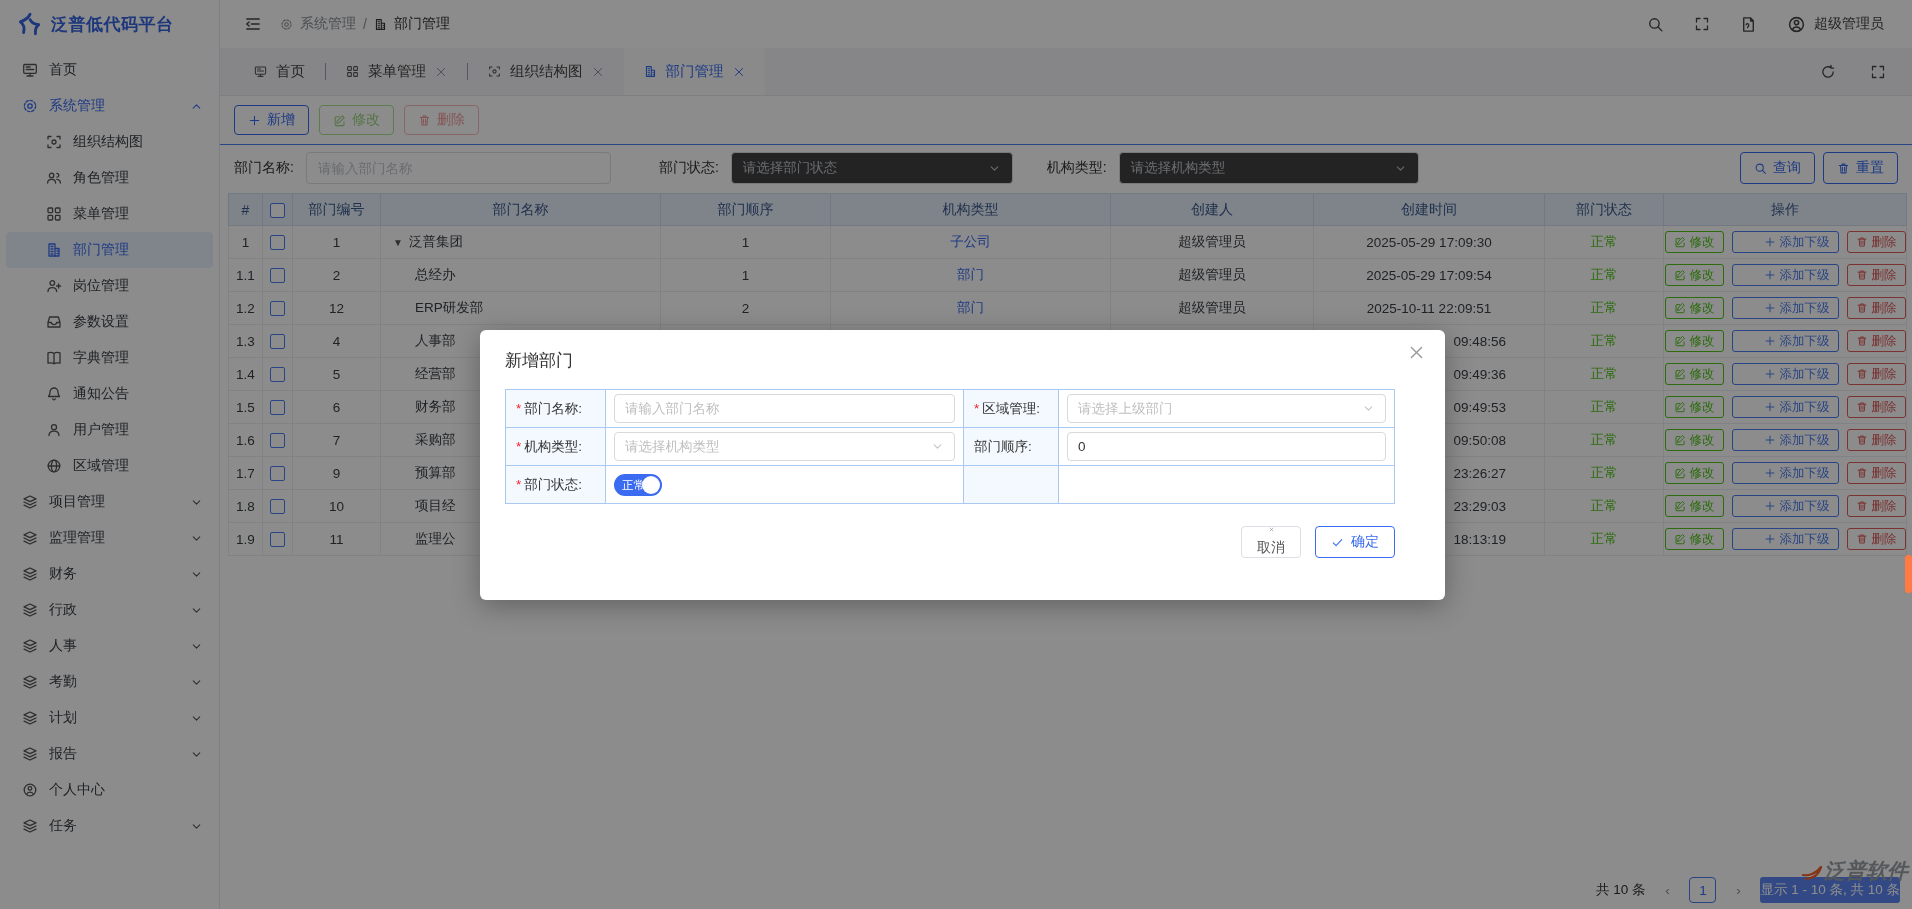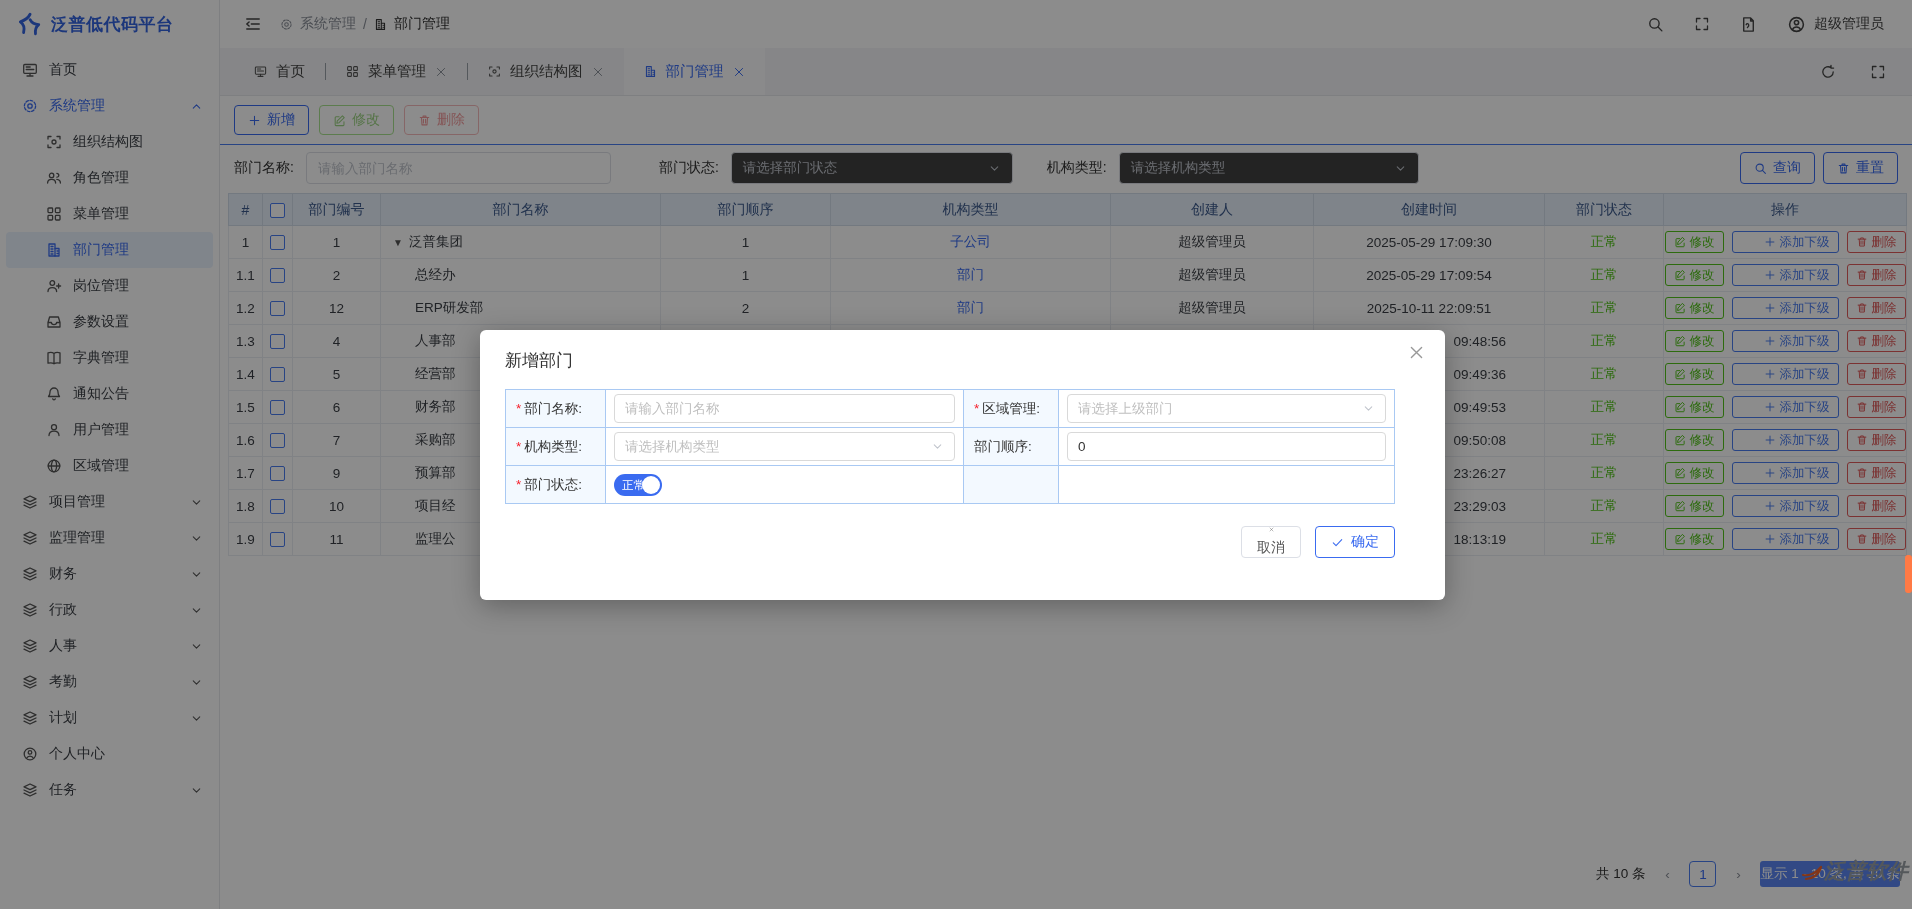--- a/index.html
+++ b/index.html
@@ -66,21 +66,21 @@
   .link { color:#3a6bf0; cursor:pointer; }
   .ok { color:#52c41a; }
   .ops { display:flex; gap:8px; justify-content:center; align-items:center; }
   .sbtn { display:flex; align-items:center; gap:4px; height:22px; padding:0 8px; border-radius:3px; background:#fff; font-size:12.5px; cursor:pointer; }
   .sbtn.g { border:1px solid #52c41a; color:#52c41a; }
   .sbtn.b { border:1px solid #4a7cf0; color:#4a7cf0;padding-left:31px; }
   .sbtn.r { border:1px solid #e05b5b; color:#e05b5b; }
   td.tpart { text-align:right; padding-right:38px; }
 
   
-  .pager { position:absolute; right:12px; bottom:22px; display:flex; align-items:center; gap:10px; font-size:13.5px; color:#333; }
+  .pager { position:absolute; right:12px; bottom:6px; display:flex; align-items:center; gap:10px; font-size:13.5px; color:#333; }
   .pgbtn { width:24px; height:26px; display:flex; align-items:center; justify-content:center; color:#8a8f98; cursor:pointer; }
   .pgnum { min-width:27px; height:26px; display:flex; align-items:center; justify-content:center; border:1px solid #4a7cf0; color:#3a6bf0; border-radius:4px; background:#fff; cursor:pointer; }
   .pgsum { background:#5b86f2; color:#fff; padding:4px 0; border-radius:3px; }
 
   .watermark { position:absolute; right:4px; bottom:24px; display:flex; align-items:center; gap:0; color:#9aa0a6; font-size:21px; font-weight:bold; font-style:italic; z-index:2; }
 
   
   .mask { position:absolute; inset:0; background:rgba(0,0,0,.45); z-index:50; }
   .modal { position:absolute; left:480px; top:330px; width:965px; height:270px; background:#fff; border-radius:6px; box-shadow:0 6px 28px rgba(0,0,0,.3); z-index:60; }
   .m-title { padding:19px 0 0 25px; font-size:17px; color:#333; }
@@ -398,20 +398,33 @@
           </svg>
         </span>
       </div>
     <div class="mi">
         <span>
           <svg class="ic">
             <use href="#i-layers"></use>
           </svg>
         </span>
         <span>计划</span>
+        <span class="chev">
+          <svg class="ic sm">
+            <use href="#i-chevdown"></use>
+          </svg>
+        </span>
+      </div>
+    <div class="mi">
+        <span>
+          <svg class="ic">
+            <use href="#i-layers"></use>
+          </svg>
+        </span>
+        <span>报告</span>
         <span class="chev">
           <svg class="ic sm">
             <use href="#i-chevdown"></use>
           </svg>
         </span>
       </div>
     <div class="mi">
         <span>
           <svg class="ic">
             <use href="#i-usercircle"></use>

